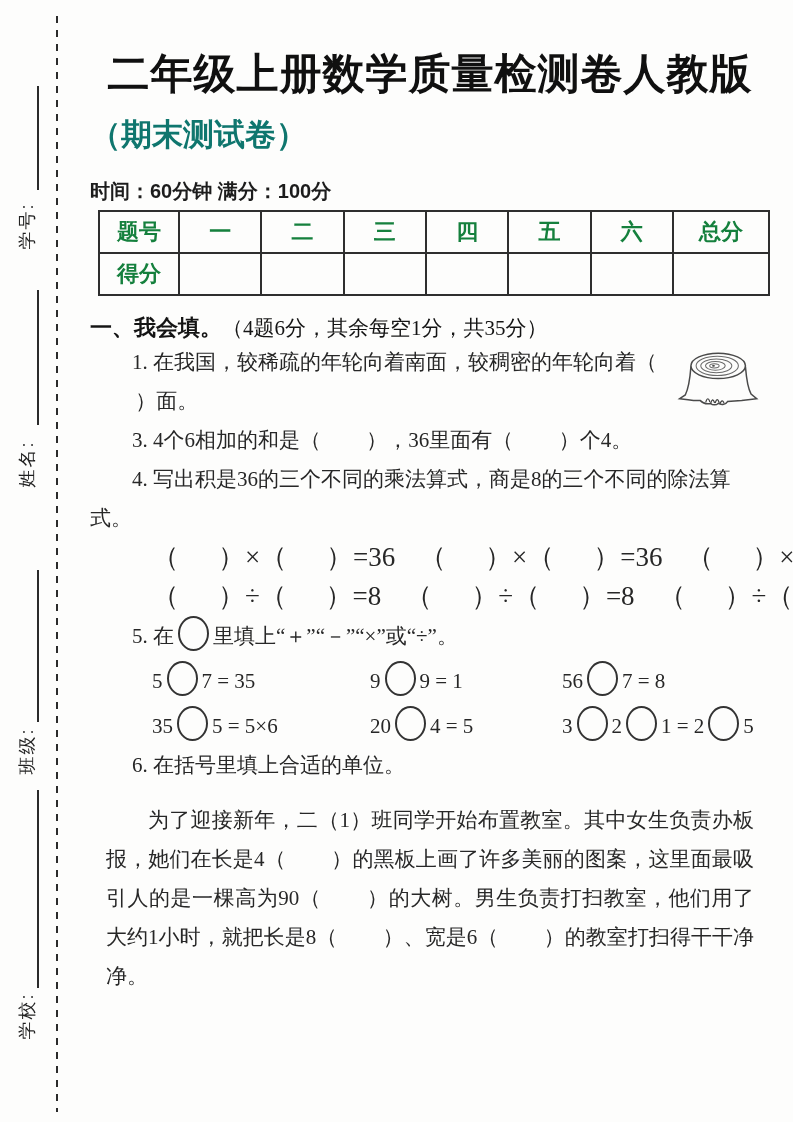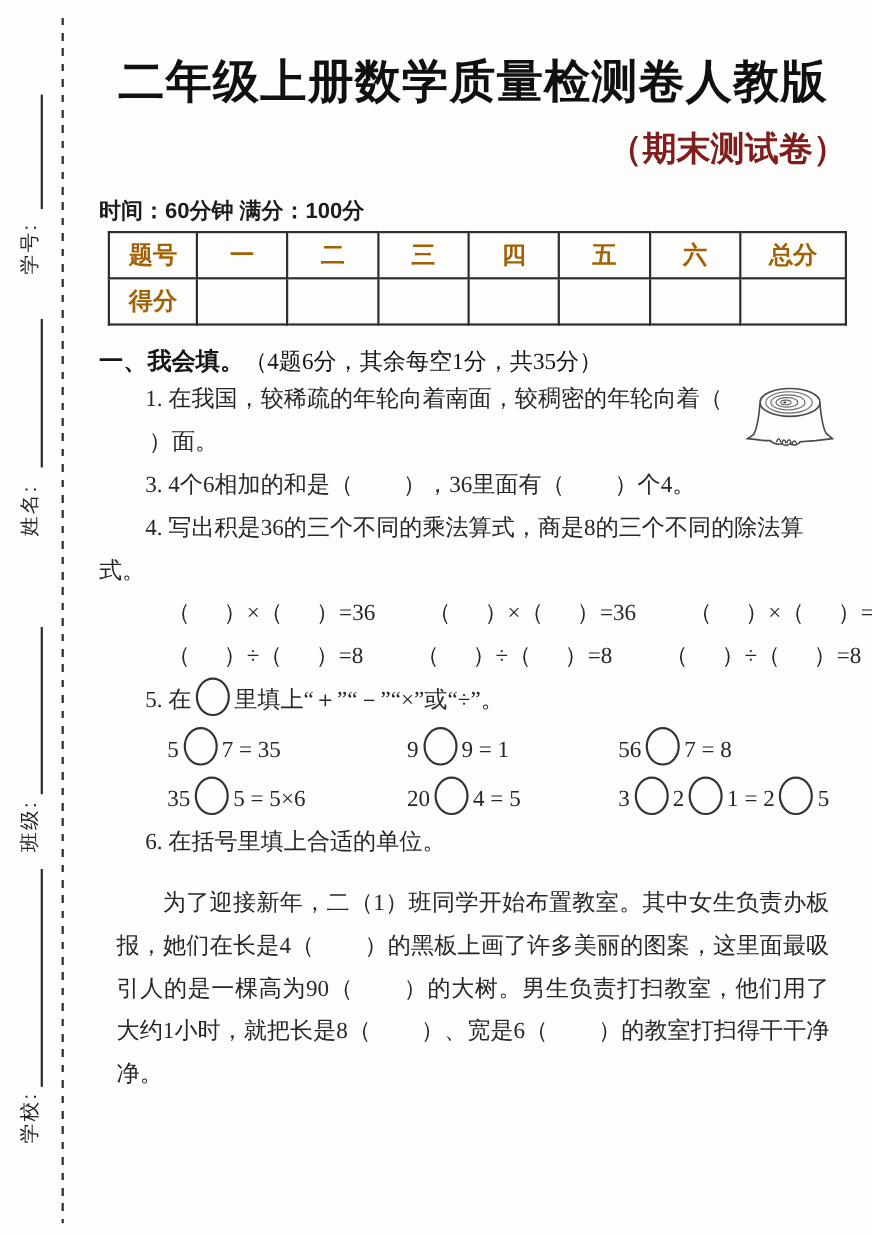--- a/index.html
+++ b/index.html
@@ -19,43 +19,43 @@
     position:absolute; left:56px; top:16px; width:2px; height:1096px;
     background:repeating-linear-gradient(to bottom,#2b2b2b 0 7px,transparent 7px 14px);
   }
   
   .content{position:absolute; left:90px; top:0; width:680px;}
   .title{
     margin:50px 0 0; text-align:center; font-family:"Liberation Sans", sans-serif;
     font-size:42px; font-weight:700; letter-spacing:1px; color:#101010; line-height:1.15;
   }
   .subtitle{
-    margin:16px 0 0; text-align:right; font-family:"Liberation Sans", sans-serif;
-    font-size:31px; font-weight:700; color:#7f1d1d;
+    margin:16px 0 0; text-align:left; font-family:"Liberation Sans", sans-serif;
+    font-size:31px; font-weight:700; color:#0f766e;
   }
   .meta{
     margin:22px 2px 0 0; text-align:left; font-family:"Liberation Sans", sans-serif;
     font-size:20px; font-weight:600; color:#1c1c1c;
   }
   table.score{
     margin:5px 0 0 8px; width:672px; border-collapse:collapse; table-layout:fixed;
   }
   table.score td{
     border:2px solid #2e2e2e; height:40px; text-align:center; vertical-align:middle;
     font-family:"Liberation Sans", sans-serif; font-size:22px; font-weight:600;
-    color:#a16207; padding:0;
+    color:#15803d; padding:0;
   }
   .sec-head{margin:17px 0 0; font-size:22px; line-height:30px; color:#141414;}
   .sec-head .b{font-family:"Liberation Sans", sans-serif; font-weight:700;}
   .sec-head .n{font-size:21px; font-weight:400;}
   .q{font-size:21px; line-height:39px;}
   .indent{text-indent:2em;}
   .q1-block{min-height:78px;}
   .stump{float:right; margin:4px 2px 0 10px;}
-  .eqrow{display:flex; gap:48px; padding-left:62px; font-size:21px; line-height:39px; white-space:nowrap;}
+  .eqrow{display:flex; gap:24px; padding-left:62px; font-size:27px; line-height:39px; white-space:nowrap;}
   .crow{
     display:grid; grid-template-columns:218px 192px 1fr; align-items:center;
     padding-left:62px; height:45px; font-size:21px; white-space:nowrap;
   }
   .para{margin:16px; text-align:justify;}
   .op-circle{
     display:inline-block; width:27px; height:31px; border:2px solid #333;
     border-radius:50%; margin:0 4px; vertical-align:-8px; background:#fdfdfc;
   }
   .blank-gap{display:inline-block; width:.72em;}

